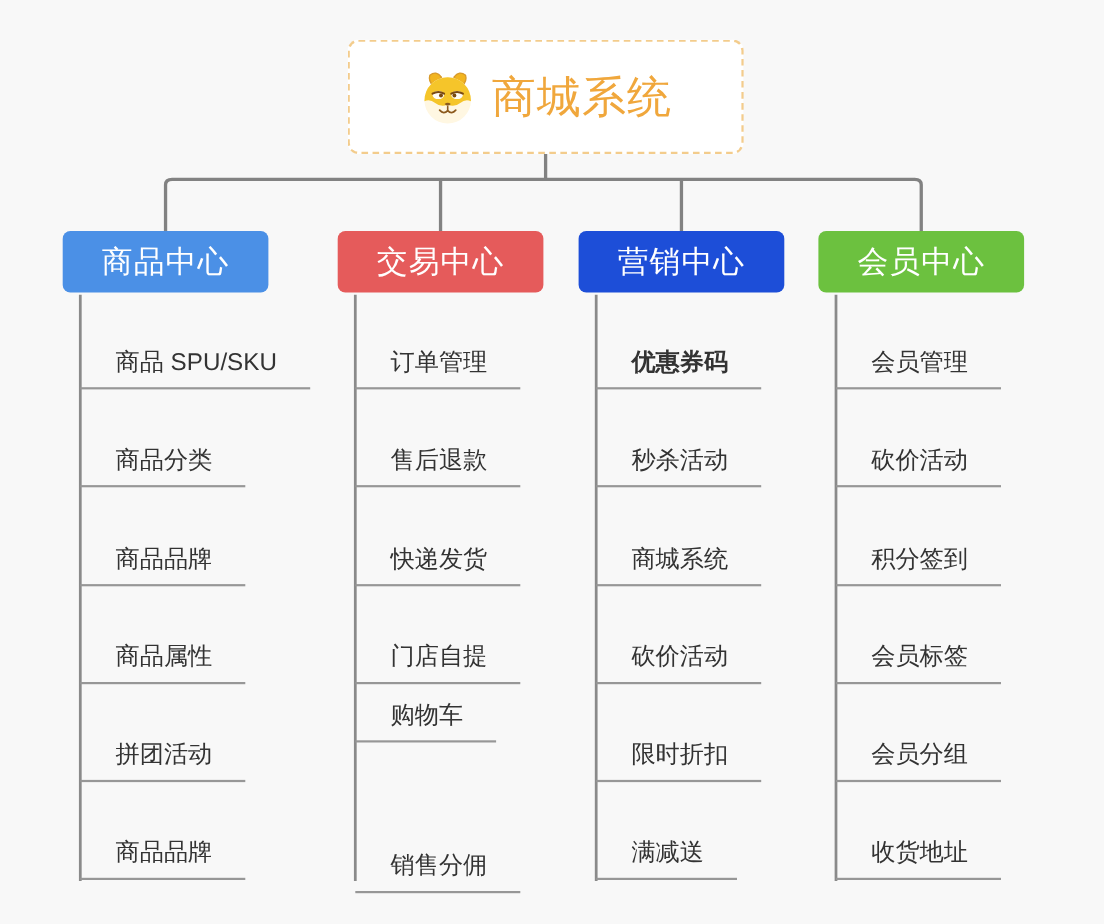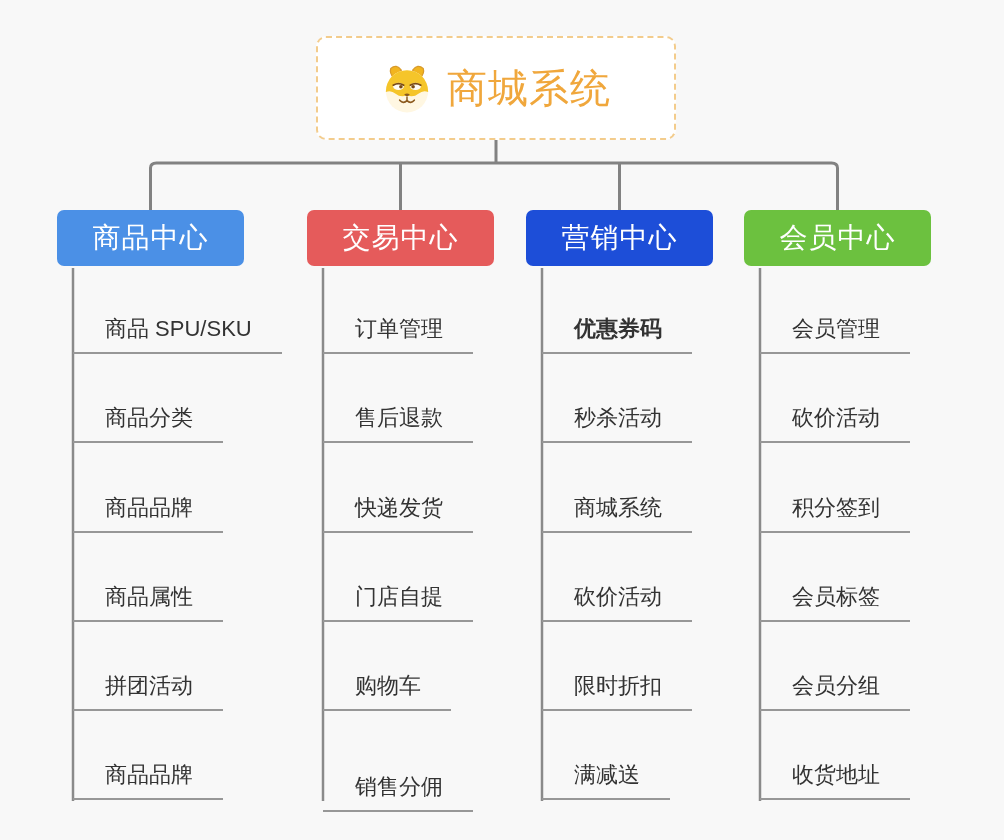--- a/index.html
+++ b/index.html
@@ -90,21 +90,21 @@
       <div class="leaf" style="left: 73px; top: 582px; border-bottom-color: rgb(151, 151, 151);">商品属性</div>
       <div class="leaf" style="left: 73px; top: 671px; border-bottom-color: rgb(151, 151, 151);">拼团活动</div>
       <div class="leaf" style="left: 73px; top: 760px; border-bottom-color: rgb(151, 151, 151);">商品品牌</div>
       <div class="branch" style="left: 307px; background: rgb(229, 91, 91); text-align: right;">
         <span class="branch-label">交易中心</span>
       </div>
       <div class="leaf" style="left: 323px; top: 314px; border-bottom-color: rgb(151, 151, 151);">订单管理</div>
       <div class="leaf" style="left: 323px; top: 403px; border-bottom-color: rgb(151, 151, 151);">售后退款</div>
       <div class="leaf" style="left: 323px; top: 492.5px; border-bottom-color: rgb(151, 151, 151);">快递发货</div>
       <div class="leaf" style="left: 323px; top: 582px; border-bottom-color: rgb(151, 151, 151);">门店自提</div>
-      <div class="leaf" style="left: 323px; top: 671px; border-bottom-color: rgb(151, 151, 151);">购物车</div>
+      <div class="leaf" style="left: 323px; top: 635px; border-bottom-color: rgb(151, 151, 151);">购物车</div>
       <div class="leaf" style="left: 323px; top: 760px; border-bottom-color: rgb(151, 151, 151); margin-top: 12px;">销售分佣</div>
       <div class="branch" style="left: 526px; background: #1d4ed8;">
         <span class="branch-label">营销中心</span>
       </div>
       <div class="leaf" style="left: 542px; top: 314px; border-bottom-color: rgb(151, 151, 151); font-weight: bold;">优惠券码</div>
       <div class="leaf" style="left: 542px; top: 403px; border-bottom-color: rgb(151, 151, 151);">秒杀活动</div>
       <div class="leaf" style="left: 542px; top: 492.5px; border-bottom-color: rgb(151, 151, 151);">商城系统</div>
       <div class="leaf" style="left: 542px; top: 582px; border-bottom-color: rgb(151, 151, 151);">砍价活动</div>
       <div class="leaf" style="left: 542px; top: 671px; border-bottom-color: rgb(151, 151, 151);">限时折扣</div>
       <div class="leaf" style="left: 542px; top: 760px; border-bottom-color: rgb(151, 151, 151);">满减送</div>

